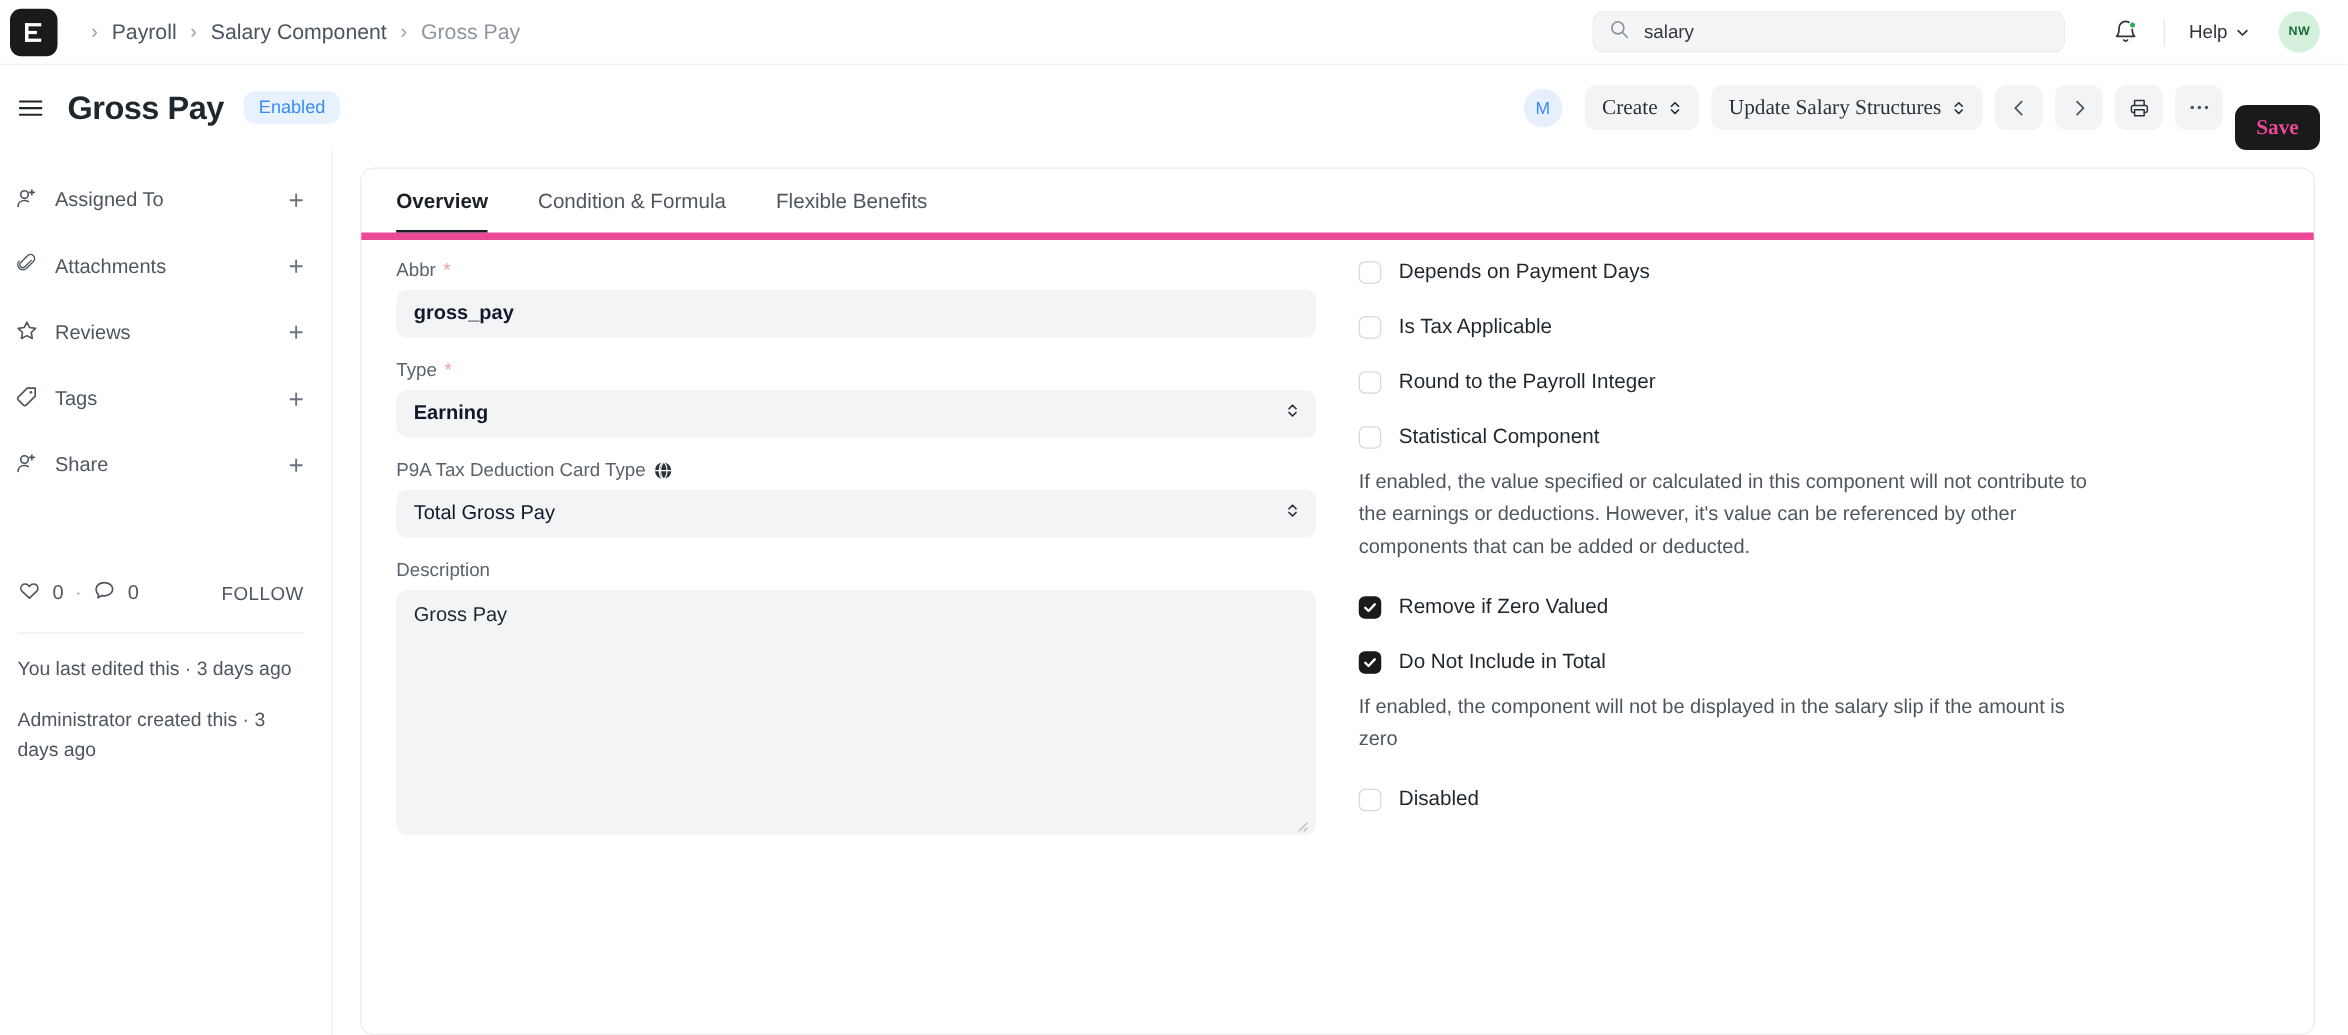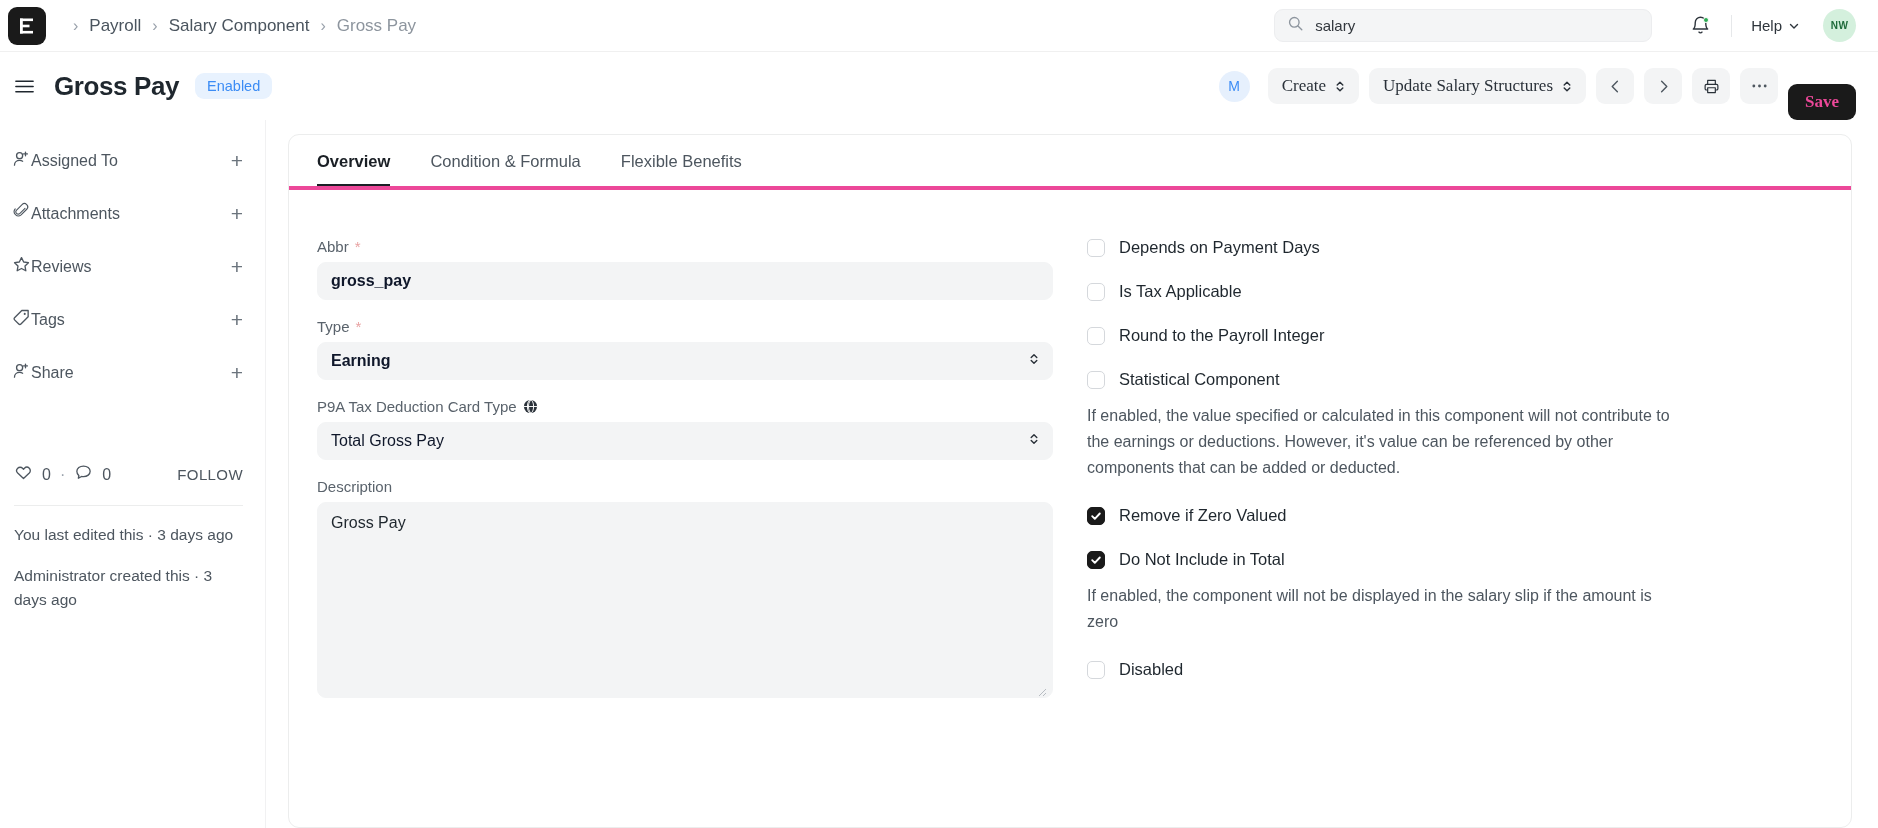--- a/index.html
+++ b/index.html
@@ -140,20 +140,21 @@
 
   
   .sidebar {
     width: 266px; flex: none;
     padding: 14px 20px 0 12px;
     border-right: 1px solid #f1f1f2;
   }
   .side-item {
     height: 53px;
     display: flex; align-items: center;
+    gap: 13px;
     cursor: pointer;
   }
   .side-label { font-size: 16px; color: #4d565f; flex: 1; }
   .plus { color: #6b747d; font-size: 21px; line-height: 1; padding-right: 2px; }
   .side-spacer { height: 58px; }
   .side-stats {
     display: flex; align-items: center;
     gap: 9px; font-size: 16px; color: #4d565f;
     padding: 6px 2px 0 2px;
   }
@@ -172,36 +173,36 @@
     overflow: hidden;
   }
   .card {
     border: 1px solid #eceded;
     border-radius: 11px;
     background: #fff;
     height: 100%;
   }
   .tabs {
     display: flex; gap: 0;
-    border-bottom: 4px solid #ec4899;
+    border-bottom: 6px solid #ec4899;
     padding: 0 28px;
     text-align: center;
   }
   .tab {
     font-size: 16.5px; color: #4d565f;
     padding: 17px 0 13px 0;
     margin-right: 40px;
     border-bottom: 2.5px solid transparent;
     cursor: pointer;
     white-space: nowrap;
   }
   .tab.active { color: #1a1f25; font-weight: 600; border-bottom-color: #1a1f25; }
 
   .cols { display: flex; padding: 16px 28px 0 28px; gap: 30px; }
-  .col { flex: 1; min-width: 0; margin-top: 32px; }
+  .col { flex: 1; min-width: 0; }
   .col-right { padding-left: 4px; }
 
   .field { margin-bottom: 18px; }
   .flabel {
     font-size: 15px; color: #5a636c;
     margin-bottom: 7px;
     display: flex; align-items: center; gap: 6px;
   }
   .req { color: #e8a2a2; }
   .ctrl {

